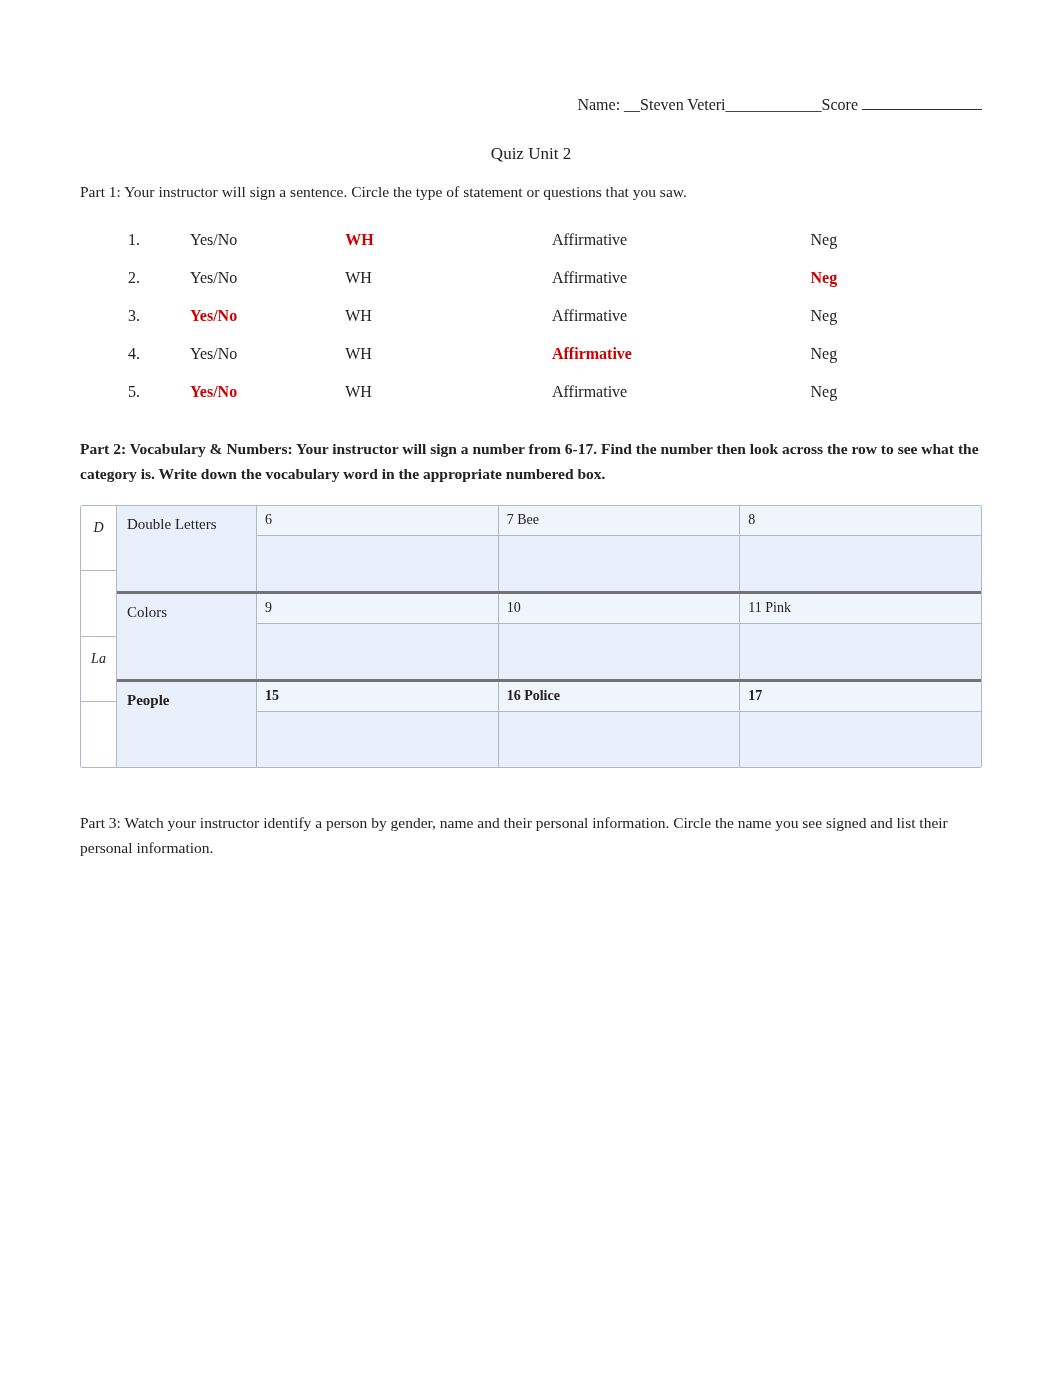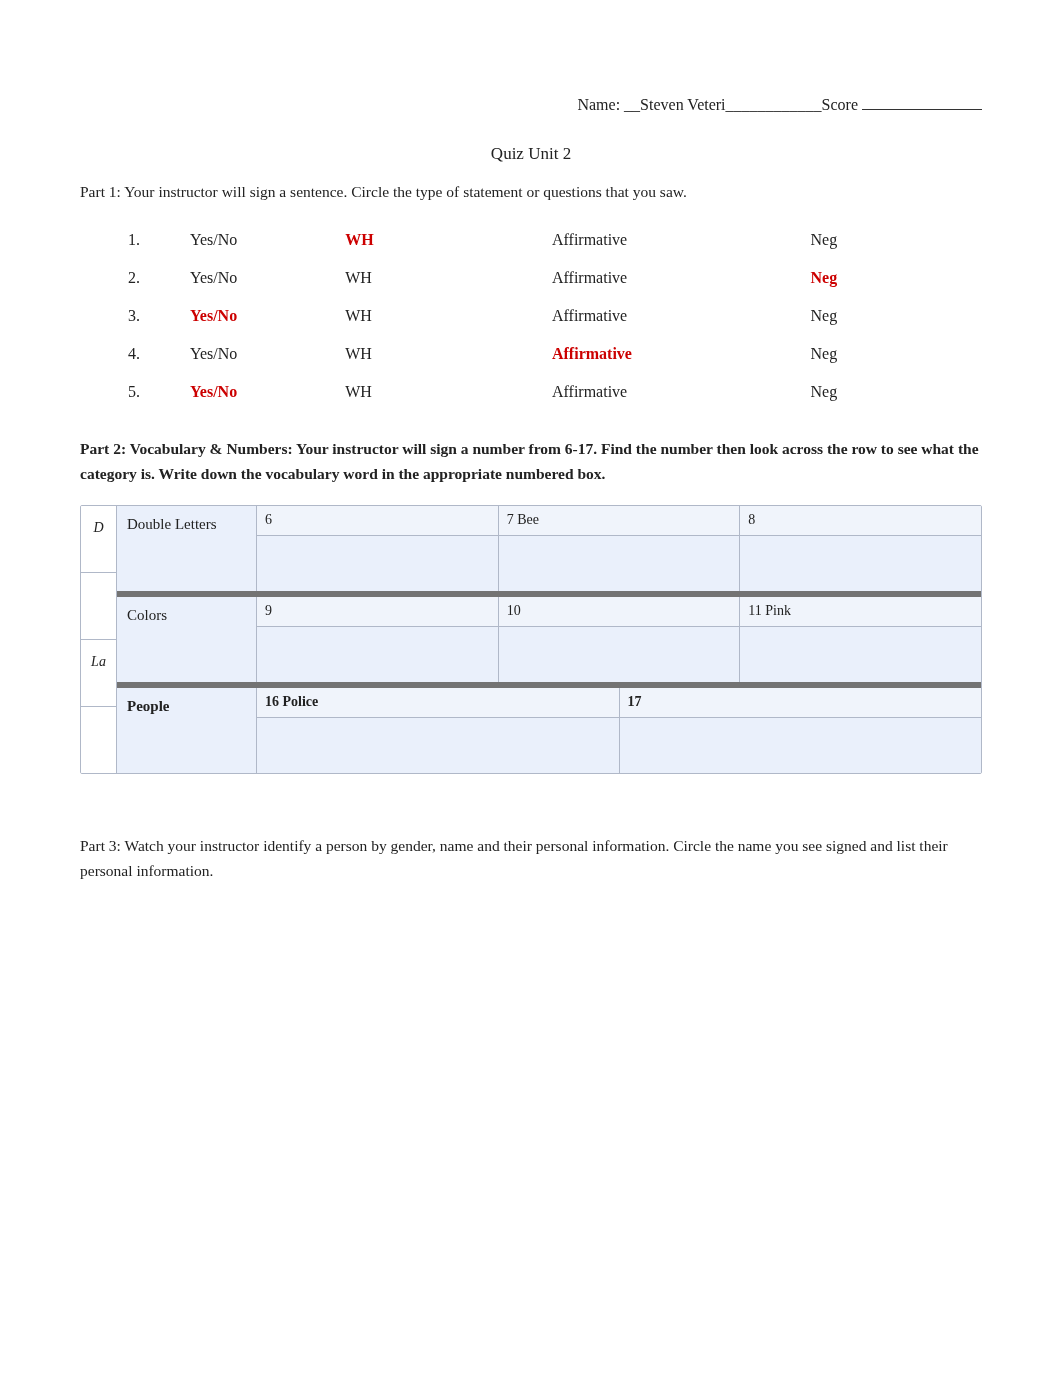--- a/index.html
+++ b/index.html
@@ -79,21 +79,21 @@
     }
     .left-label:last-child { border-bottom: none; }
     .sections-col {
       flex: 1;
       display: flex;
       flex-direction: column;
     }
     .vocab-section-row {
       display: flex;
       flex: 1;
-      border-bottom: 6px solid #737373;
+      border-bottom: 3px solid #737373;
     }
     .vocab-section-row:last-child { border-bottom: none; font-weight: bold; }
     .cat-name-cell {
       width: 140px;
       min-width: 140px;
       padding: 10px 10px 50px 10px;
       font-size: 15px;
       border-right: 1px solid #b0b8c8;
       background: #eaf0fb;
     }
@@ -121,21 +121,21 @@
     .num-body {
       background: #eaf0fb;
       flex: 1;
       min-height: 55px;
       padding: 5px 8px;
       font-size: 14px;
     }
     .part3-instruction {
       font-size: 15.5px;
       line-height: 1.6;
-      margin-top: 60px;
+      margin-top: 43px;
     }
     .score-underline {
       border-bottom: 1px solid #333;
       display: inline-block;
       width: 120px;
     }
   </style>
 </head>
 <body>
 
@@ -233,20 +233,24 @@
           <div class="num-pair">
             <div class="num-header">11  Pink</div>
             <div class="num-body"></div>
           </div>
         </div>
       </div>
       <div class="vocab-section-row">
         <div class="cat-name-cell">People</div>
         <div class="boxes-area">
           <div class="num-pair">
+            <div class="num-header">15  </div>
+            <div class="num-body"></div>
+          </div>
+          <div class="num-pair">
             <div class="num-header">16  Police</div>
             <div class="num-body"></div>
           </div>
           <div class="num-pair">
             <div class="num-header">17  </div>
             <div class="num-body"></div>
           </div>
         </div>
       </div>
     </div>

